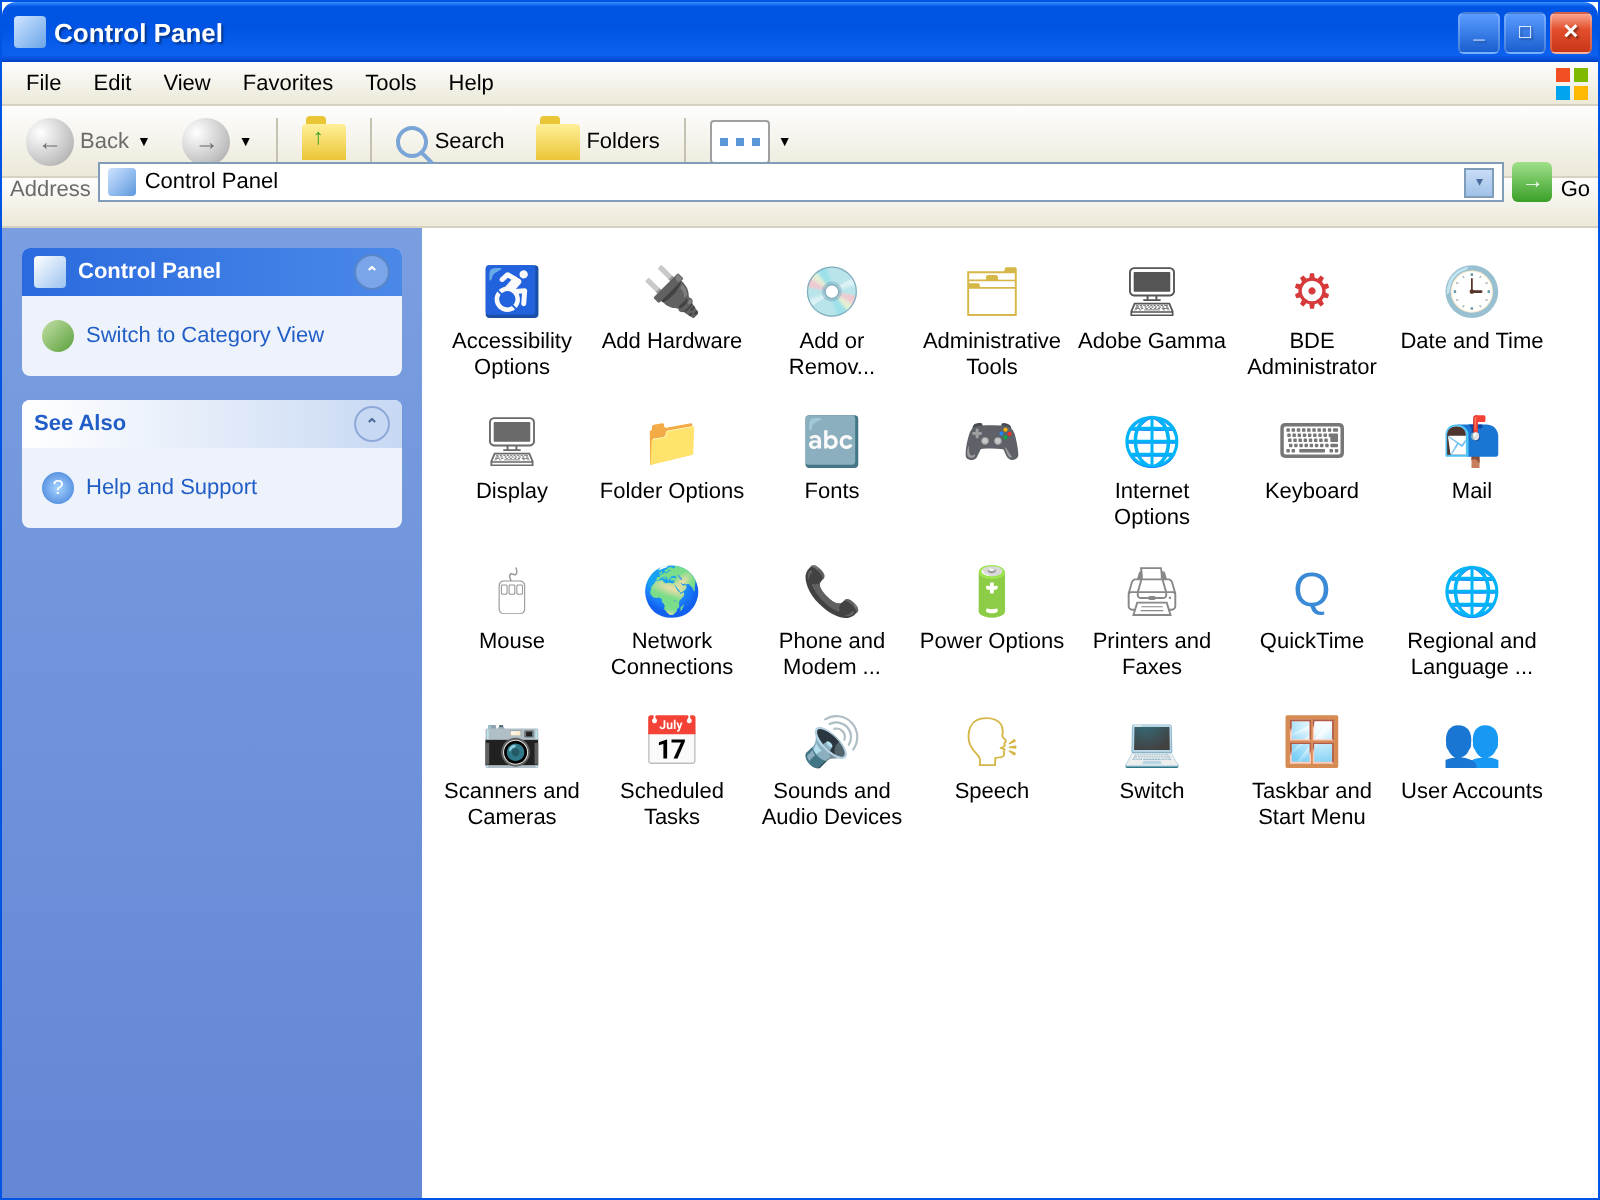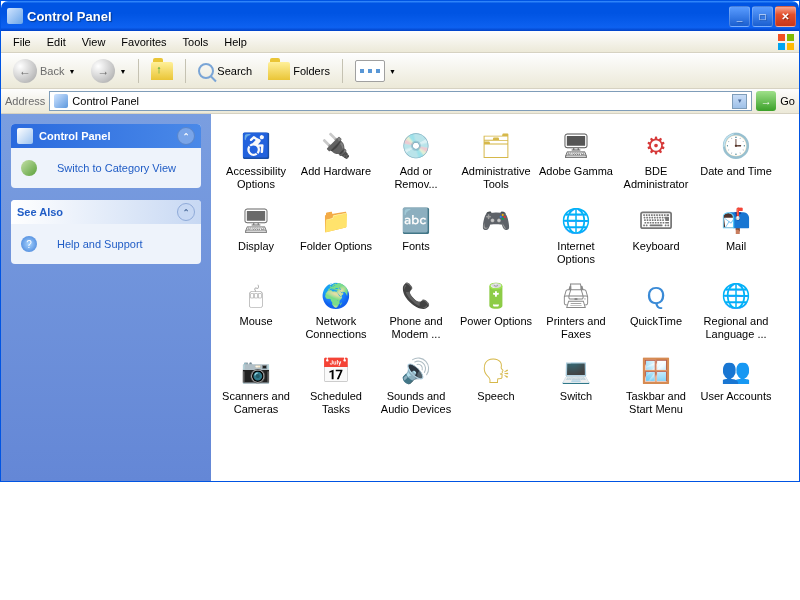--- a/index.html
+++ b/index.html
@@ -1,17 +1,17 @@
 <!DOCTYPE html>
 <html><head>
 <meta charset="utf-8">
 <style>
 * { box-sizing: border-box; margin: 0; padding: 0; }
 body { font-family: Tahoma, sans-serif; font-size: 11px; background: #fff; overflow: hidden; }
-.window { width: 800px; height: 482px; display: flex; flex-direction: column; border: 1px solid #0054e3; }
+.window { width: 800px; height: 600px; display: flex; flex-direction: column; border: 1px solid #0054e3; }
 .titlebar { height: 30px; background: linear-gradient(to bottom, #3a90ff 0%, #0054e3 8%, #0054e3 40%, #0d61f0 88%, #0041c7 100%); display: flex; align-items: center; color: #fff; font-weight: bold; font-size: 13px; padding: 0 3px 0 6px; border-radius: 7px 7px 0 0; text-shadow: 1px 1px 1px rgba(0,0,0,.4); }
 .titlebar .icon-cp { width: 16px; height: 16px; margin-right: 4px; background: linear-gradient(135deg,#d0e4ff,#6aa5e8); border-radius: 2px; }
 .winbtns { margin-left: auto; display: flex; gap: 2px; }
 .winbtn { width: 21px; height: 21px; border-radius: 3px; border: 1px solid #fff3; display: flex; align-items: center; justify-content: center; font-size: 10px; font-weight: bold; color: #fff; cursor: pointer; }
 .winbtn.min, .winbtn.max { background: linear-gradient(to bottom,#5a9cff,#1a5fd0); }
 .winbtn.close { background: linear-gradient(to bottom,#f9a58f,#e34f2c 40%,#c8361a); }
 .menubar { height: 22px; background: linear-gradient(to bottom,#fdfdfd,#ece9d8); display: flex; align-items: center; padding: 0 4px; border-bottom: 1px solid #d6d2c2; position: relative; }
 .menubar span { padding: 3px 8px; cursor: pointer; }
 .flag { position: absolute; right: 4px; top: 2px; width: 18px; height: 18px; }
 .flag svg { width: 18px; height: 18px; }
@@ -20,35 +20,35 @@
 .tbtn.enabled { color: #000; }
 .circ { width: 24px; height: 24px; border-radius: 50%; background: radial-gradient(circle at 30% 30%, #fff, #c8c8c8 60%, #a0a0a0); display: flex; align-items: center; justify-content: center; font-size: 12px; }
 .sep { width: 1px; height: 24px; background: #c5c2b2; margin: 0 2px; }
 .drop { font-size: 7px; color: #000; margin-left: 1px; }
 .folder-ico { width: 22px; height: 18px; background: linear-gradient(to bottom,#fff099,#eac536); border-radius: 2px 2px 0 0; position: relative; }
 .folder-ico::before { content:''; position:absolute; top:-4px; left:2px; width:10px; height:4px; background:#eac536; border-radius:2px 2px 0 0; }
 .magnify { width:16px; height:16px; border:2px solid #7aa5d6; border-radius:50%; position:relative; }
 .magnify::after { content:''; position:absolute; width:7px; height:2px; background:#7aa5d6; bottom:-3px; right:-5px; transform:rotate(45deg); }
 .views { width:30px; height:22px; border:1px solid #a0a0a0; border-radius:2px; background:#fff; display:flex; align-items:center; justify-content:center; gap:4px;}
 .views i { width:4px; height:4px; background:#5997d6; }
-.addressbar { height: 24px; background: linear-gradient(to bottom,#fdfdfd,#ece9d8); display:flex; align-items:center; padding:12px 4px; gap:4px; border-bottom:1px solid #d6d2c2; }
+.addressbar { height: 24px; background: linear-gradient(to bottom,#fdfdfd,#ece9d8); display:flex; align-items:flex-end; padding:12px 4px; gap:4px; border-bottom:1px solid #d6d2c2; }
 .addressbar label { color:#6b6b6b; }
 .addr-input { flex:1; height:20px; background:#fff; border:1px solid #7f9db9; display:flex; align-items:center; padding:0 4px; gap:4px; }
 .addr-input .cp-ico { width:14px; height:14px; background:linear-gradient(135deg,#d0e4ff,#5c98de); border-radius:2px; }
 .addr-input .dd { margin-left:auto; width:15px; height:15px; background:linear-gradient(to bottom,#c9ddf6,#9fc1e8); border:1px solid #7f9db9; display:flex; align-items:center; justify-content:center; font-size:7px; color:#4a6a99; }
 .gobtn { width:20px; height:20px; background:linear-gradient(to bottom,#9fe08a,#3aa028); border-radius:3px; display:flex; align-items:center; justify-content:center; color:#fff; font-size:11px; }
 .body { flex:1; display:flex; overflow:hidden; }
 .sidebar { width:210px; background:linear-gradient(to bottom,#7a9ee0 0%,#6487d6 100%); padding:10px; display:flex; flex-direction:column; gap:12px; }
 .panel { background:#eef3fb; border-radius:4px 4px 4px 4px; overflow:hidden; }
 .panel-hd { height:24px; background:linear-gradient(to right,#fff,#c7d8f3); display:flex; align-items:center; padding:0 6px; font-weight:bold; color:#215dc6; position:relative; }
 .panel-hd.dark { background:linear-gradient(to right,#2a6ade,#4a89e8); color:#fff; }
 .panel-hd .circle-btn { margin-left:auto; width:18px; height:18px; border-radius:50%; background:#c7d8f3; border:1px solid #8faad8; display:flex; align-items:center; justify-content:center; font-size:8px; color:#4a6a99; }
 .panel-hd.dark .circle-btn { background:#7aa5e8; border-color:#5a85c8; color:#fff; }
 .panel-body { padding:8px 10px; }
-.plink { display:flex; align-items:center; gap:20px; color:#215dc6; padding:4px 0; cursor:pointer; }
+.plink { display:flex; align-items:center; gap:6px; color:#215dc6; padding:4px 0; cursor:pointer; }
 .plink .pico { width:16px; height:16px; border-radius:50%; }
 .content { flex:1; background:#fff; padding:12px 6px; overflow:auto; }
 .grid { display:grid; grid-template-columns: repeat(7, 78px); gap:6px 2px; }
 .item { display:flex; flex-direction:column; align-items:center; text-align:center; cursor:pointer; padding:4px 2px; }
 .item .ico { width:32px; height:32px; margin-bottom:3px; display:flex; align-items:center; justify-content:center; font-size:24px; }
 .item .lbl { font-size:11px; line-height:13px; max-height:26px; overflow:hidden; }
 
 .i-access { color:#4aa024; } .i-hw { color:#3a7abd; } .i-prog { color:#c78b2a; }
 .i-admin { color:#d6b84a; } .i-gamma { color:#555; } .i-bde { color:#d63a3a; }
 .i-date { color:#5a7abd; } .i-display { color:#6a6a6a; } .i-folder { color:#d6b84a; }

